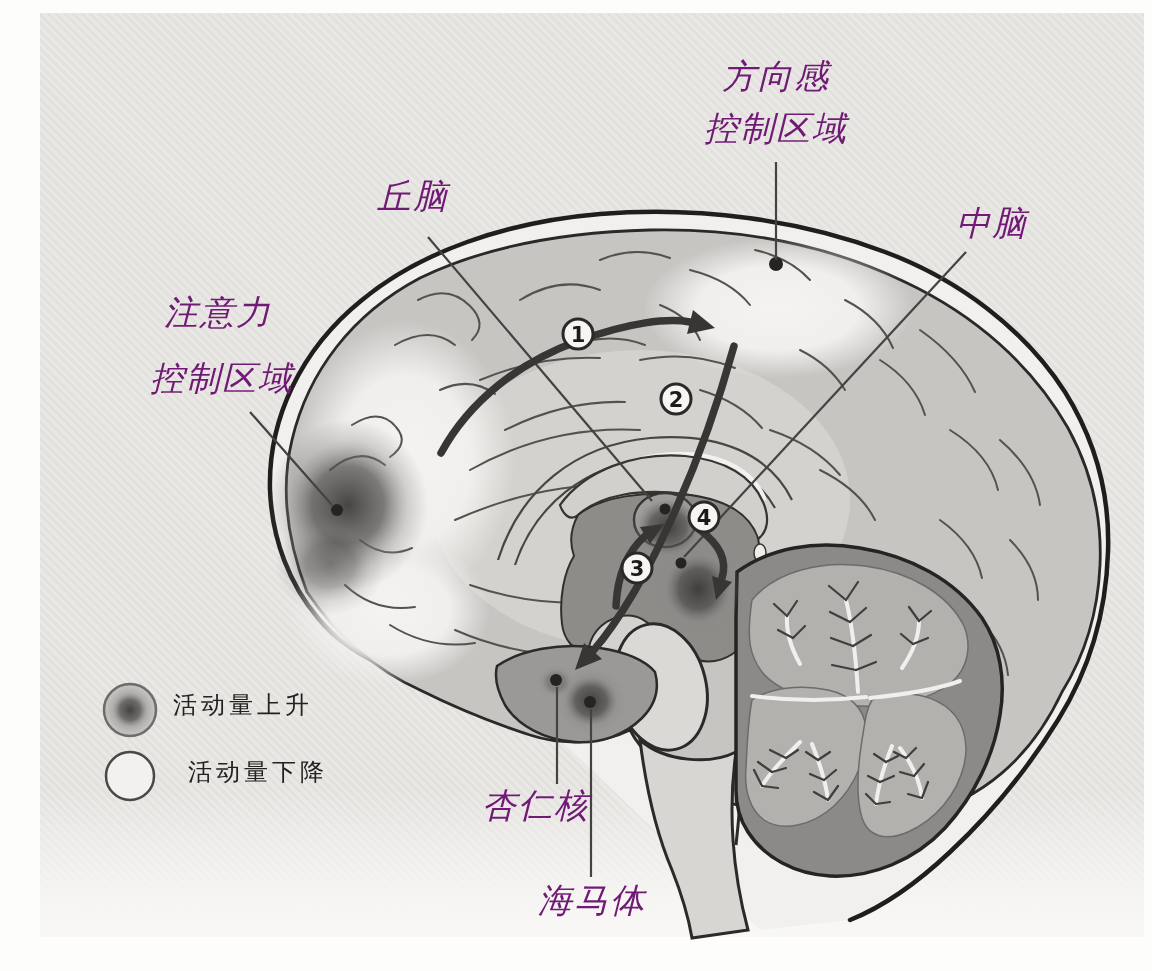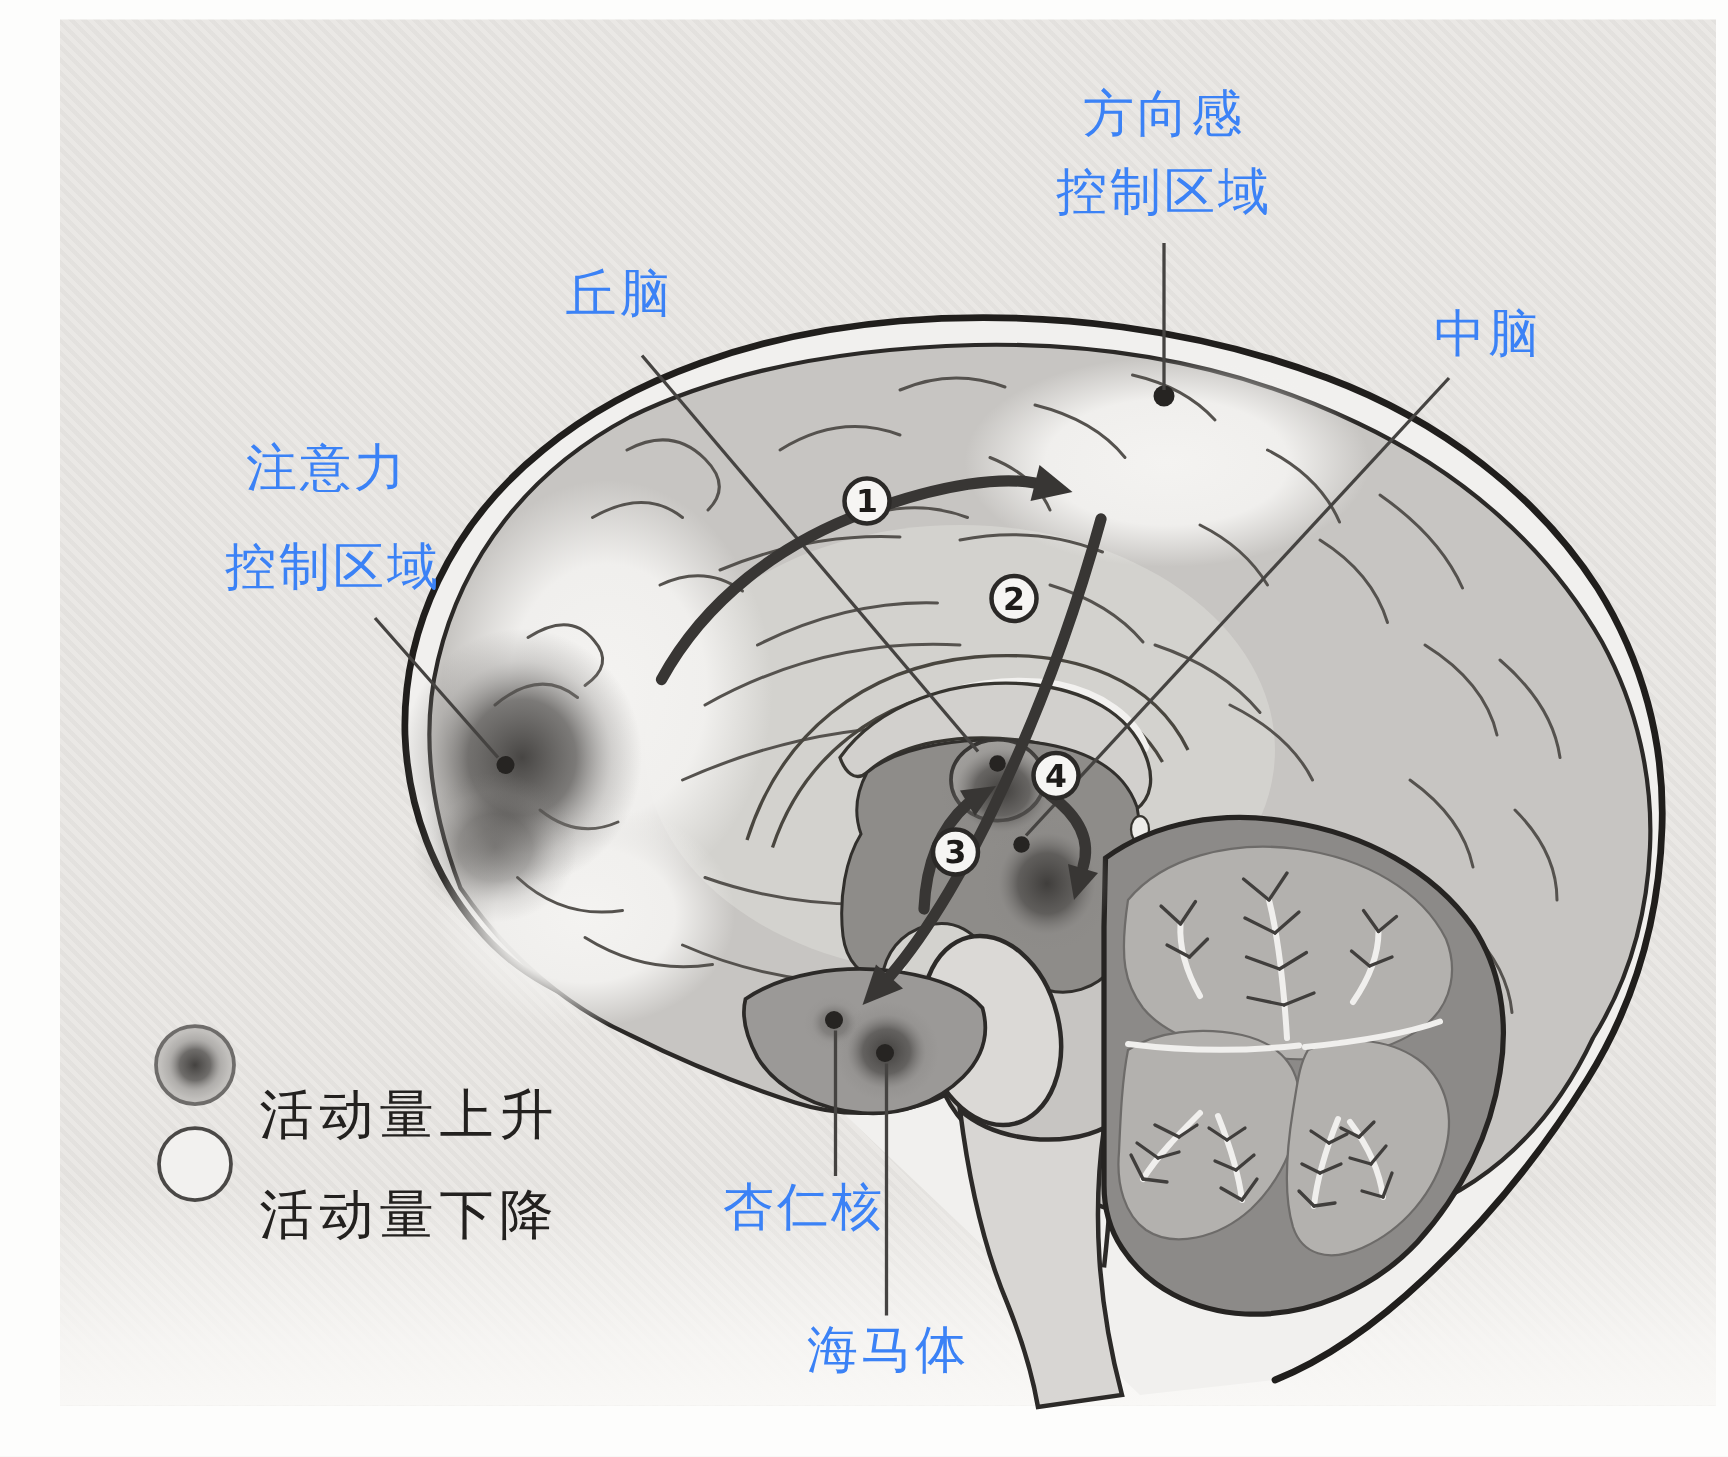--- a/index.html
+++ b/index.html
@@ -5,23 +5,23 @@
   html,body{margin:0;padding:0;background:#fdfdfc;}
   #page{position:relative;width:1152px;height:971px;overflow:hidden;
         font-family:"Liberation Serif","DejaVu Serif",serif;color:#1f1d1b;}
   #paper{position:absolute;left:40px;top:13px;width:1104px;height:924px;
          background:#e9e7e4;
          background-image:repeating-linear-gradient(45deg,rgba(255,255,255,.05) 0 3px,rgba(120,118,115,.05) 3px 6px);}
   #paper-fade{position:absolute;left:40px;top:790px;width:1104px;height:147px;
          background:linear-gradient(180deg,rgba(246,245,243,0) 0%,rgba(248,247,245,.85) 70%,#f9f8f6 100%);}
   svg{position:absolute;left:0;top:0;}
   .label{position:absolute;transform:translateX(-50%);white-space:nowrap;
-         font-size:34px;letter-spacing:2px;line-height:1;color:#3b82f6;}
-  .legend-label{position:absolute;white-space:nowrap;font-size:36px;letter-spacing:4px;
-         line-height:1;color:#23211f;margin-top:32px;}
+         font-size:34px;letter-spacing:2px;line-height:1;color:#701a75;font-style:italic;}
+  .legend-label{position:absolute;white-space:nowrap;font-size:24px;letter-spacing:4px;
+         line-height:1;color:#23211f;}
   .badge-num{font-family:"DejaVu Sans","Liberation Sans",sans-serif;font-weight:bold;}
 </style>
 </head>
 <body>
 
 <div id="page">
   <div id="paper"></div>
   <div id="paper-fade"></div>
 
   <svg width="1152" height="971" viewBox="0 0 1152 971">
@@ -294,14 +294,14 @@
   <div class="label" style="left:992px;top:207px">中脑</div>
 
   <div class="label" style="left:218px;top:296px">注意力</div>
   <div class="label" style="left:222px;top:362px">控制区域</div>
 
   <div class="label" style="left:536px;top:789px">杏仁核</div>
 
   <div class="label" style="left:592px;top:884px">海马体</div>
 
   <div class="legend-label" style="left:173px;top:693px">活动量上升</div>
-  <div class="legend-label" style="left:173px;top:760px">活动量下降</div>
+  <div class="legend-label" style="left:188px;top:760px">活动量下降</div>
 </div>
 
 </body></html>

